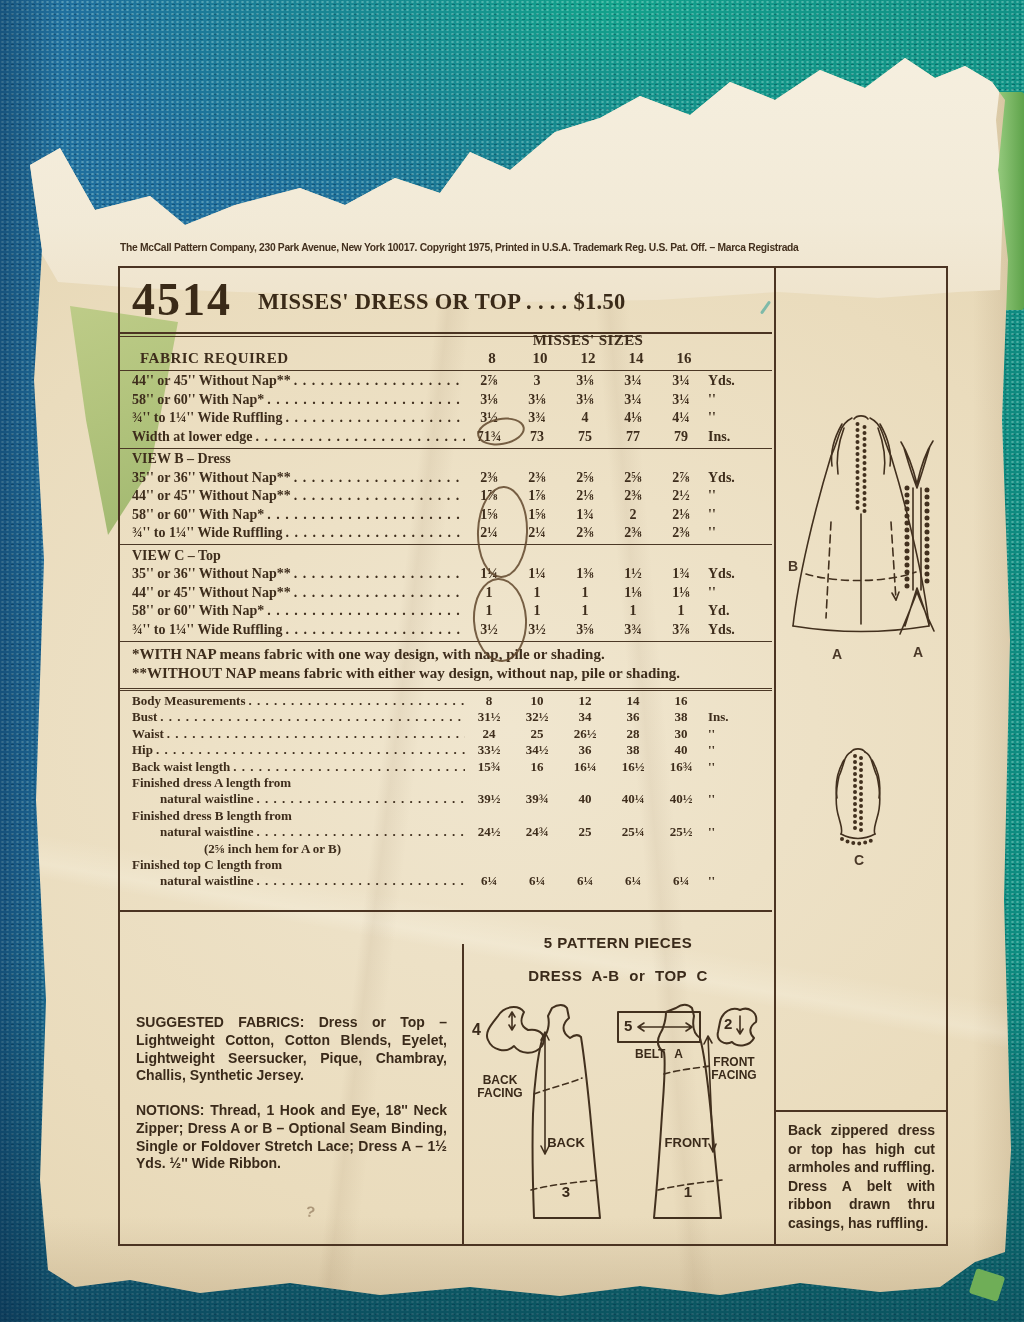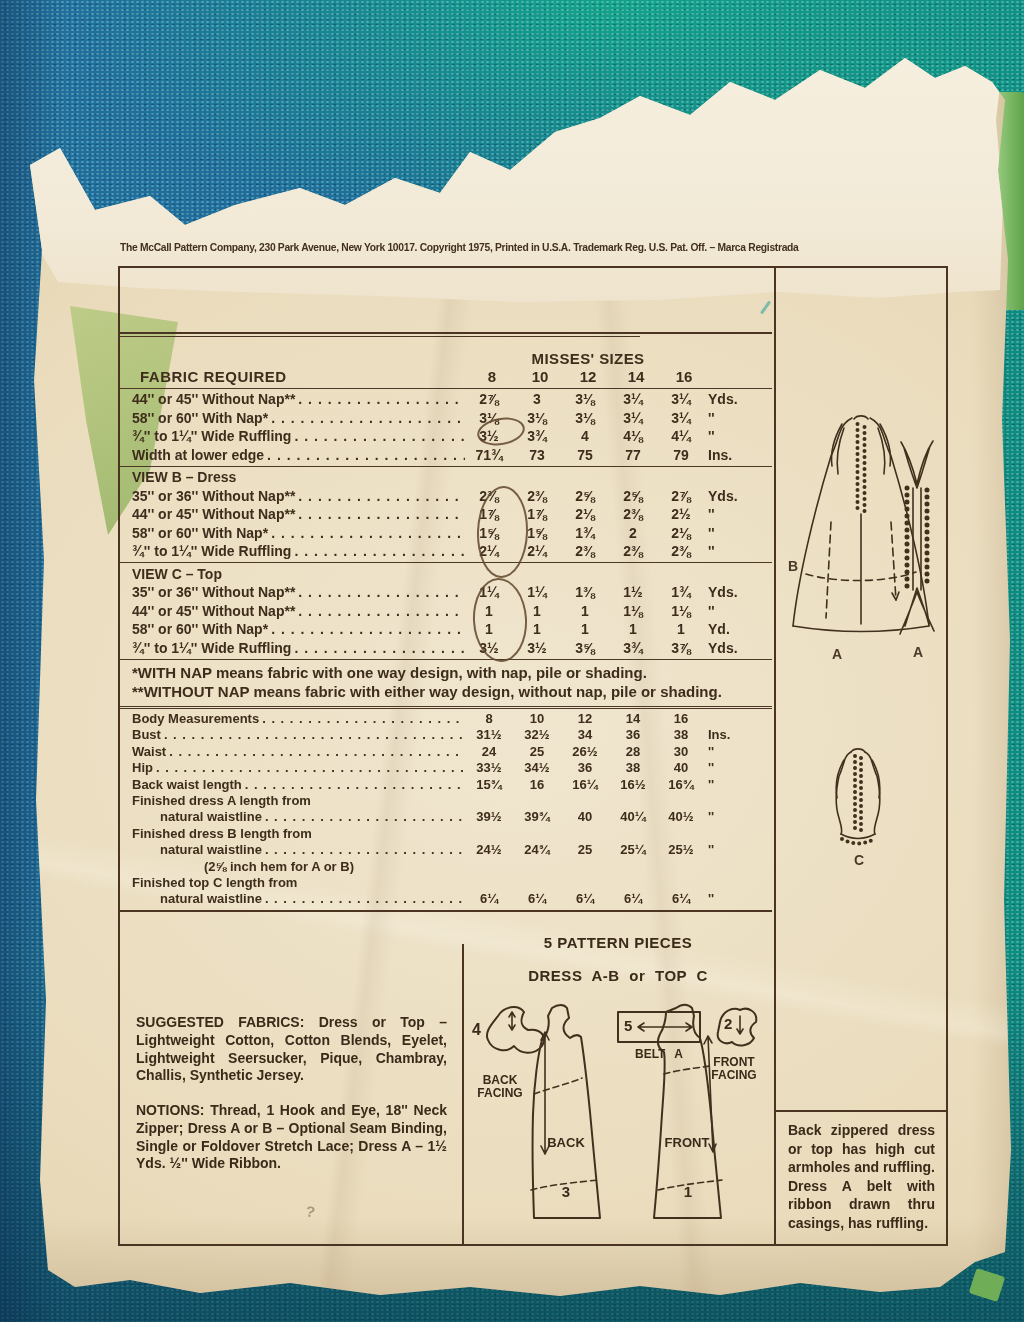--- a/index.html
+++ b/index.html
@@ -46,22 +46,22 @@
     border:2px solid #4b3422;box-sizing:border-box;}
   .right-col{position:absolute;top:0;right:0;width:172px;height:100%;
     border-left:2px solid #4b3422;box-sizing:border-box;}
   .title-row{position:absolute;left:0;top:0;width:652px;height:64px;display:flex;align-items:center;}
   .pattern-number{font-family:"Liberation Serif",serif;font-weight:700;font-size:46px;
     letter-spacing:2px;color:#3a2a18;margin-left:12px;line-height:56px;}
   .main-title{font-family:"Liberation Serif",serif;font-weight:700;font-size:22.5px;
     color:#3a2a18;margin-left:26px;margin-top:4px;letter-spacing:.3px;}
   .title-rule-a{position:absolute;left:0;top:64px;width:652px;border-top:2px solid #4b3422;}
   .title-rule-b{position:absolute;left:0;top:68px;width:520px;border-top:1.2px solid #4b3422;}
-  .table-content{position:absolute;left:0;top:80px;width:652px;box-sizing:border-box;
-    padding:2px 6px 0 12px;font-weight:700;color:#3e2d1c;}
+  .table-content{position:absolute;left:0;top:62px;width:652px;box-sizing:border-box;
+    padding:2px 6px 0 12px;font-weight:700;color:#3e2d1c;font-family:Liberation Serif, serif;}
   .trow{display:flex;height:18.5px;line-height:18.5px;font-size:14px;}
   .trow .lbl{flex:1;display:flex;overflow:hidden;}
   .trow .txt{white-space:nowrap;}
   .dots{flex:1;overflow:hidden;white-space:nowrap;padding:0 3px;}
   .dots::after{content:" . . . . . . . . . . . . . . . . . . . . . . . . . . . . . . . . . . . . . . . .";letter-spacing:1px;}
   .trow[data-dots="no"] .dots::after{content:none;}
   .trow[data-indent="1"] .lbl{padding-left:28px;}
   .trow[data-indent="2"] .lbl{padding-left:72px;flex-direction:column;}
   .trow .c{width:48px;text-align:center;}
   .trow .u{width:58px;text-align:left;padding-left:3px;}
@@ -117,20 +117,24 @@
   <div class="tape tape-bottom"></div>
 
   <div class="envelope">
     <div class="flap"></div>
     <div class="green-sliver"></div>
 
     <div class="company-line">The McCall Pattern Company, 230 Park Avenue, New York 10017. Copyright 1975, Printed in U.S.A. Trademark Reg. U.S. Pat. Off. – Marca Registrada</div>
 
     <div class="main-box">
 
+      <div class="title-row">
+        <span class="pattern-number">4514</span>
+        <span class="main-title">MISSES' DRESS OR TOP . . . . $1.50</span>
+      </div>
       <div class="title-rule-a"></div>
       <div class="title-rule-b"></div>
 
       <div class="table-content">
         <div class="group-row">
           <span class="pad"></span>
           <span class="group-label">MISSES' SIZES</span>
           <span class="uend"></span>
         </div>
         <div class="hdr-row">

